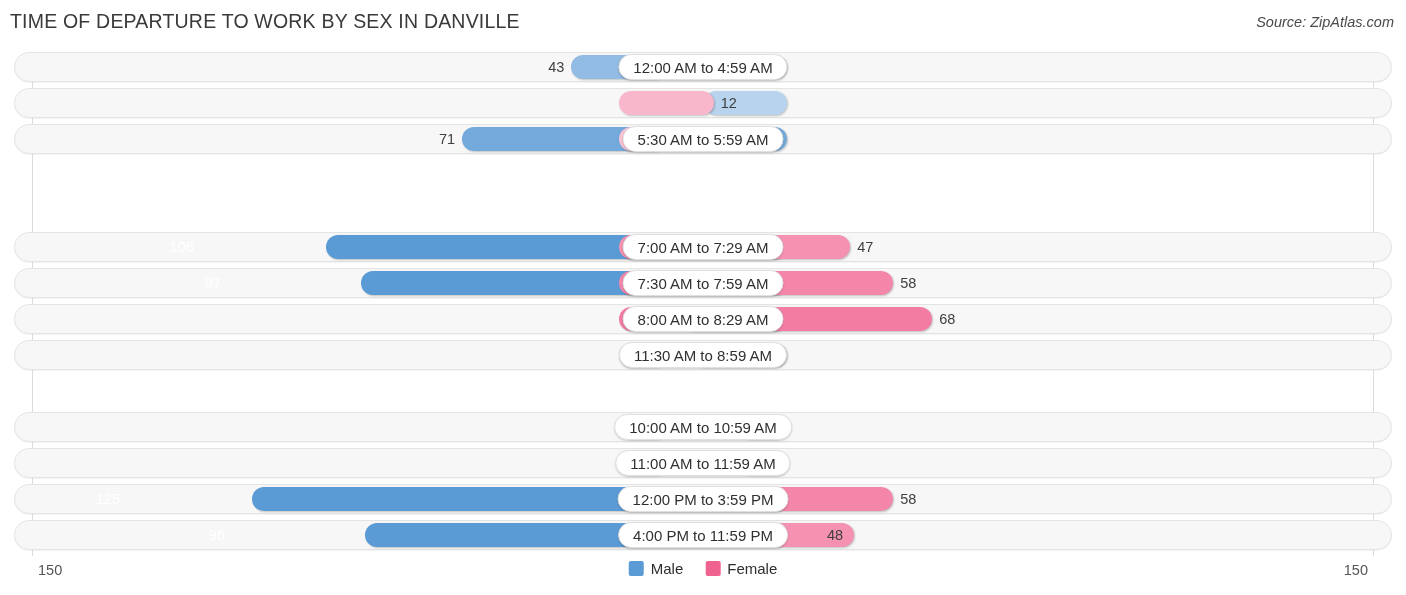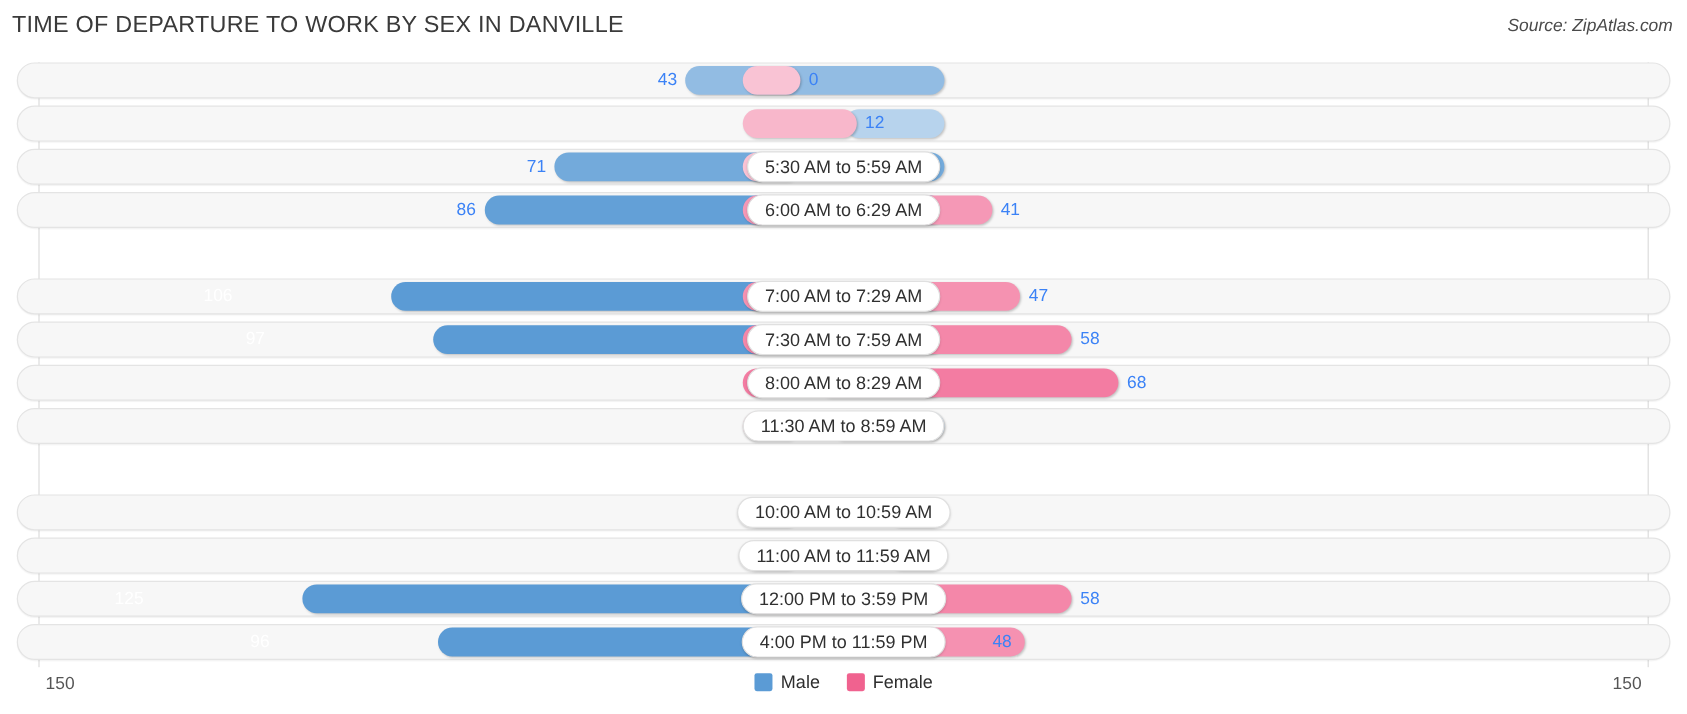--- a/index.html
+++ b/index.html
@@ -49,21 +49,21 @@
   .bar {
     position: absolute; top: 3px; height: 24px;
     border-radius: 12px;
     box-shadow: 1px 1px 2px rgba(0,0,0,.22);
   }
   .bar.male  { right: 50%; }
   .bar.female{ left: 50%; }
 
   .val {
     position: absolute; top: 3px; height: 24px; line-height: 24px;
-    font-size: 14.5px; color: #3b82f6; white-space: nowrap;
+    font-size: 14.5px; color: #404040; white-space: nowrap;
   }
   .val.inside { color: #ffffff; }
   .val.male   { text-align: right; }
   .val.female { text-align: left; }
 
   
   .pill {
     position: absolute; left: 50%; top: 2px;
     transform: translateX(-50%);
     height: 26px; line-height: 26px;
@@ -104,43 +104,36 @@
 
   <div class="plot" id="plot">
       <div class="gridline" style="left: 18px;"></div>
       <div class="gridline" style="left: 1359px;"></div>
       <div class="row" style="top: 0px;">
         <div class="track"></div>
         <div class="bar male" style="width: 215.7px; right: 605px; background: rgb(146, 188, 227);"></div>
         <div class="val male" style="right: 827.7px;">43</div>
         <div class="bar female" style="width: 48px; margin-left: -84px; background: rgb(249, 195, 212);"></div>
         <div class="val female" style="left: 660px;">0</div>
+        <div class="pill">12:00 AM to 4:59 AM</div>
       </div>
       <div class="row" style="top: 36px;">
         <div class="track"></div>
         <div class="bar male" style="width: 83.1px; right: 605px; background: rgb(183, 211, 237);"></div>
         <div class="val male" style="right: 695.1px;">9</div>
         <div class="bar female" style="width: 94.8px; margin-left: -84px; background: rgb(248, 183, 203);"></div>
         <div class="val female" style="left: 706.8px;">12</div>
       </div>
       <div class="row" style="top: 72px;">
         <div class="track"></div>
         <div class="bar male" style="width: 324.9px; right: 605px; background: rgb(115, 170, 219);"></div>
         <div class="val male" style="right: 936.9px;">71</div>
         <div class="bar female" style="width: 48px; margin-left: -84px; background: rgb(249, 195, 212);"></div>
         <div class="val female" style="left: 660px;">0</div>
         <div class="pill">5:30 AM to 5:59 AM</div>
-      </div>
-      <div class="row" style="top: 108px;">
-        <div class="track"></div>
-        <div class="bar male" style="width: 383.4px; right: 605px; background: rgb(99, 160, 215);"></div>
-        <div class="val male" style="right: 995.4px;">86</div>
-        <div class="bar female" style="width: 207.9px; margin-left: -84px; background: rgb(245, 152, 182);"></div>
-        <div class="val female" style="left: 819.9px;">41</div>
-        <div class="pill">6:00 AM to 6:29 AM</div>
       </div>
       <div class="row" style="top: 180px;">
         <div class="track"></div>
         <div class="bar male" style="width: 461.4px; right: 605px; background: rgb(91, 155, 213);"></div>
         <div class="val male inside" style="left: 155.6px;">106</div>
         <div class="bar female" style="width: 231.3px; margin-left: -84px; background: rgb(245, 146, 177);"></div>
         <div class="val female" style="left: 843.3px;">47</div>
         <div class="pill">7:00 AM to 7:29 AM</div>
       </div>
       <div class="row" style="top: 216px;">

